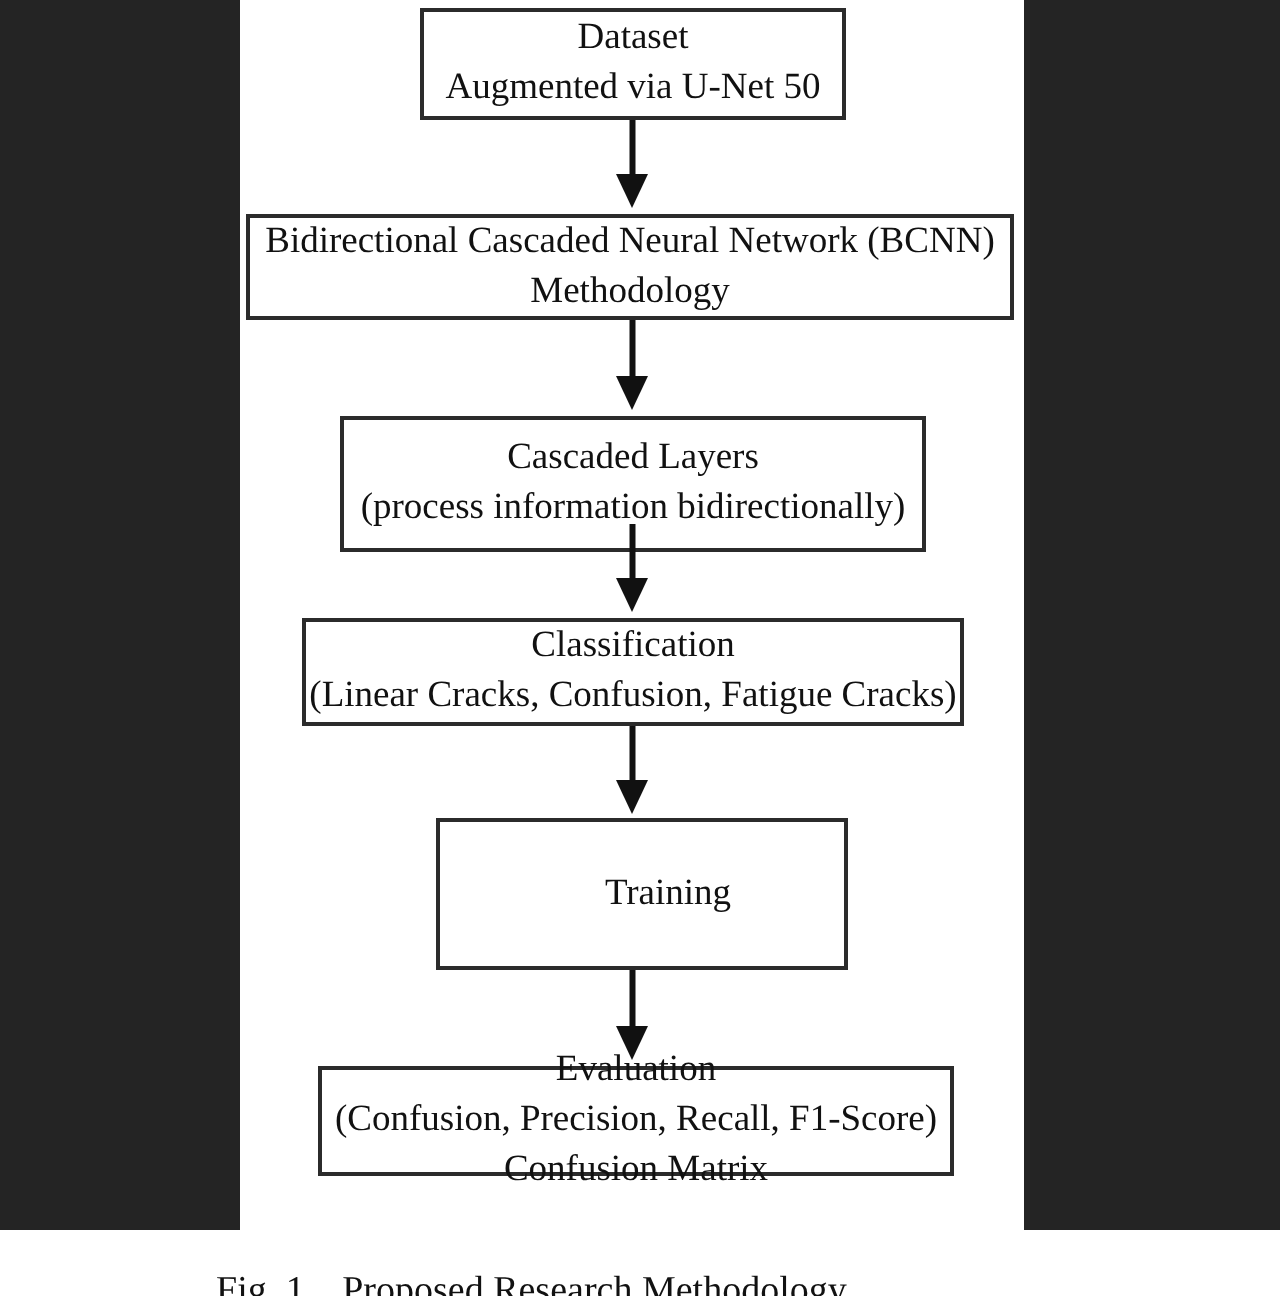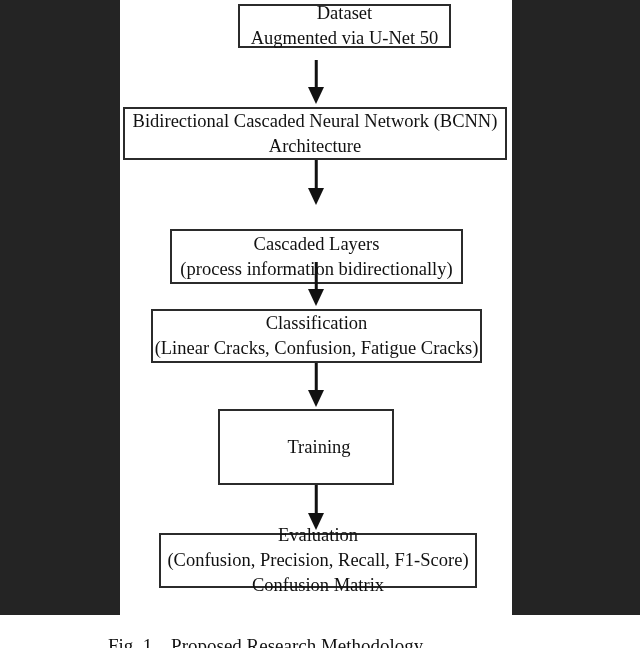--- a/index.html
+++ b/index.html
@@ -30,25 +30,25 @@
     display: flex;
     flex-direction: column;
     justify-content: center;
     align-items: center;
     text-align: center;
     font-size: 18.5px;
     line-height: 25px;
     color: var(--text, #111111);
     white-space: nowrap;
   }
-  .box1 { left: 210px; top: 4px;   width: 213px; height: 44px; margin-left: 28px; }
+  .box1 { left: 210px; top: 4px;   width: 213px; height: 56px; }
   .box2 { left: 123px; top: 107px; width: 384px; height: 53px; }
-  .box3 { left: 170px; top: 208px; width: 293px; height: 55px; margin-top: 21px; }
+  .box3 { left: 170px; top: 208px; width: 293px; height: 68px; }
   .box4 { left: 151px; top: 309px; width: 331px; height: 54px; }
-  .box5 { left: 218px; top: 409px; width: 176px; height: 76px; padding-left: 26px; }
+  .box5 { left: 218px; top: 409px; width: 206px; height: 76px; padding-left: 26px; }
   .box6 { left: 159px; top: 533px; width: 318px; height: 55px; }
 
   .arrow {
     position: absolute;
     left: 316px;
     width: 18px;
     transform: translateX(-50%);
   }
   .arrow .shaft {
     position: absolute;
@@ -100,21 +100,21 @@
     <div>Augmented via U-Net 50</div>
   </div>
 
   <div class="arrow a1">
     <span class="shaft"></span>
     <span class="head"></span>
   </div>
 
   <div class="node box2">
     <div>Bidirectional Cascaded Neural Network (BCNN)</div>
-    <div>Architecture</div>
+    <div>Methodology</div>
   </div>
 
   <div class="arrow a2">
     <span class="shaft"></span>
     <span class="head"></span>
   </div>
 
   <div class="node box3">
     <div>Cascaded Layers</div>
     <div>(process information bidirectionally)</div>

